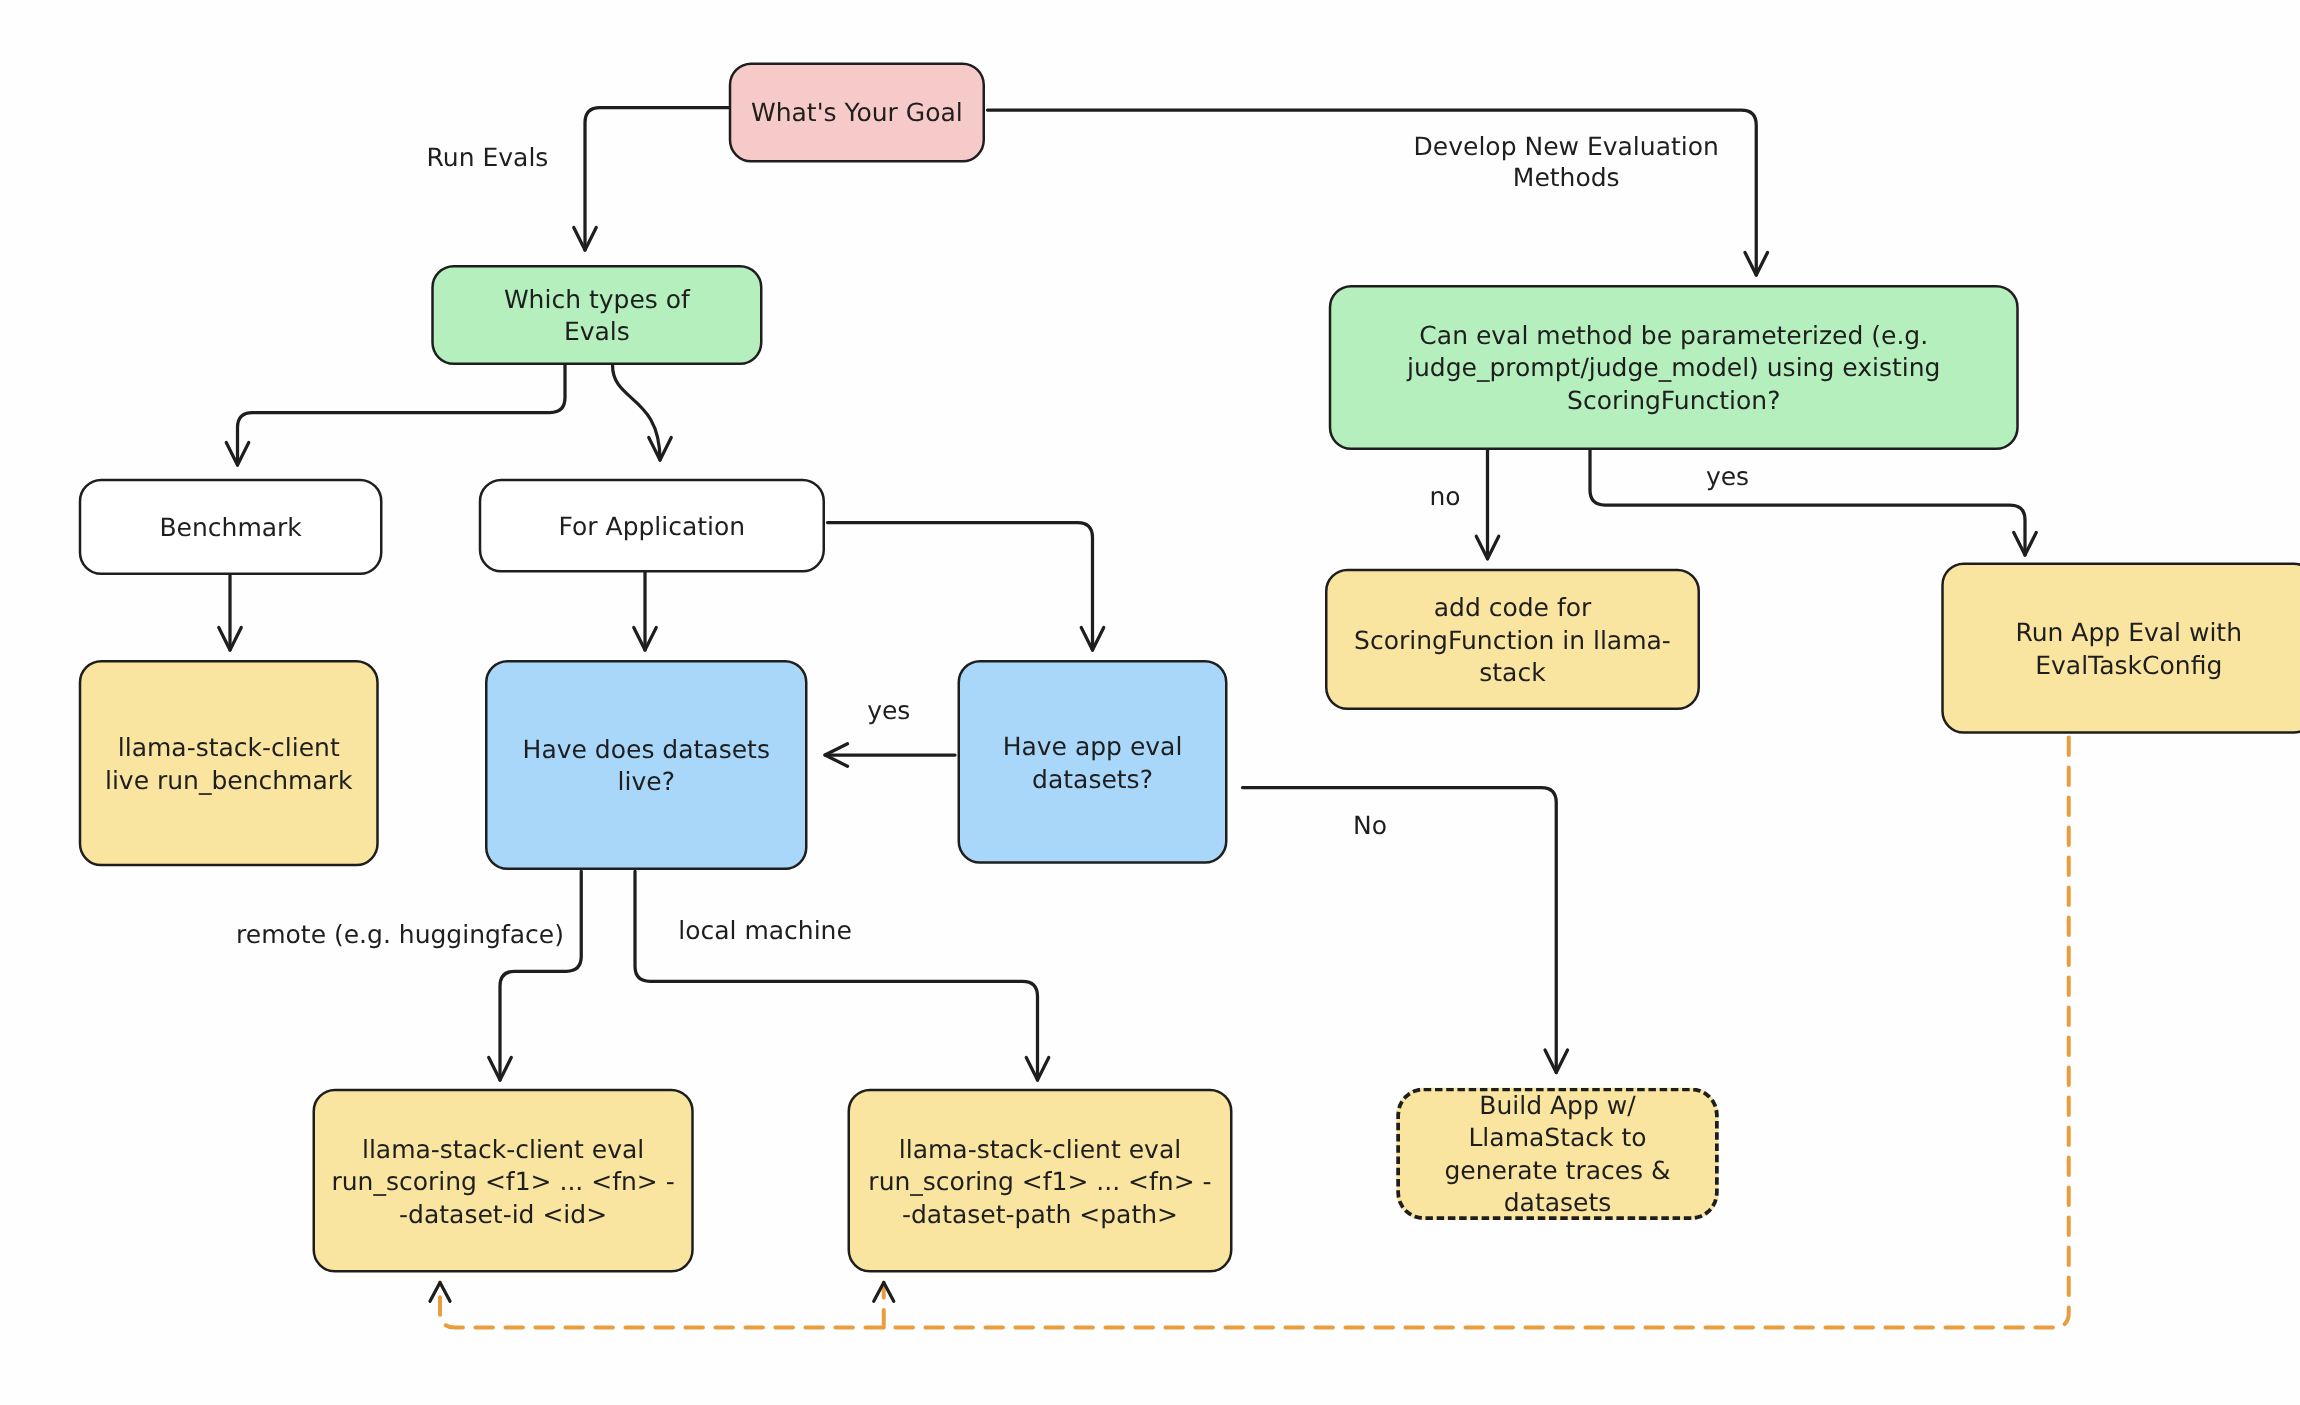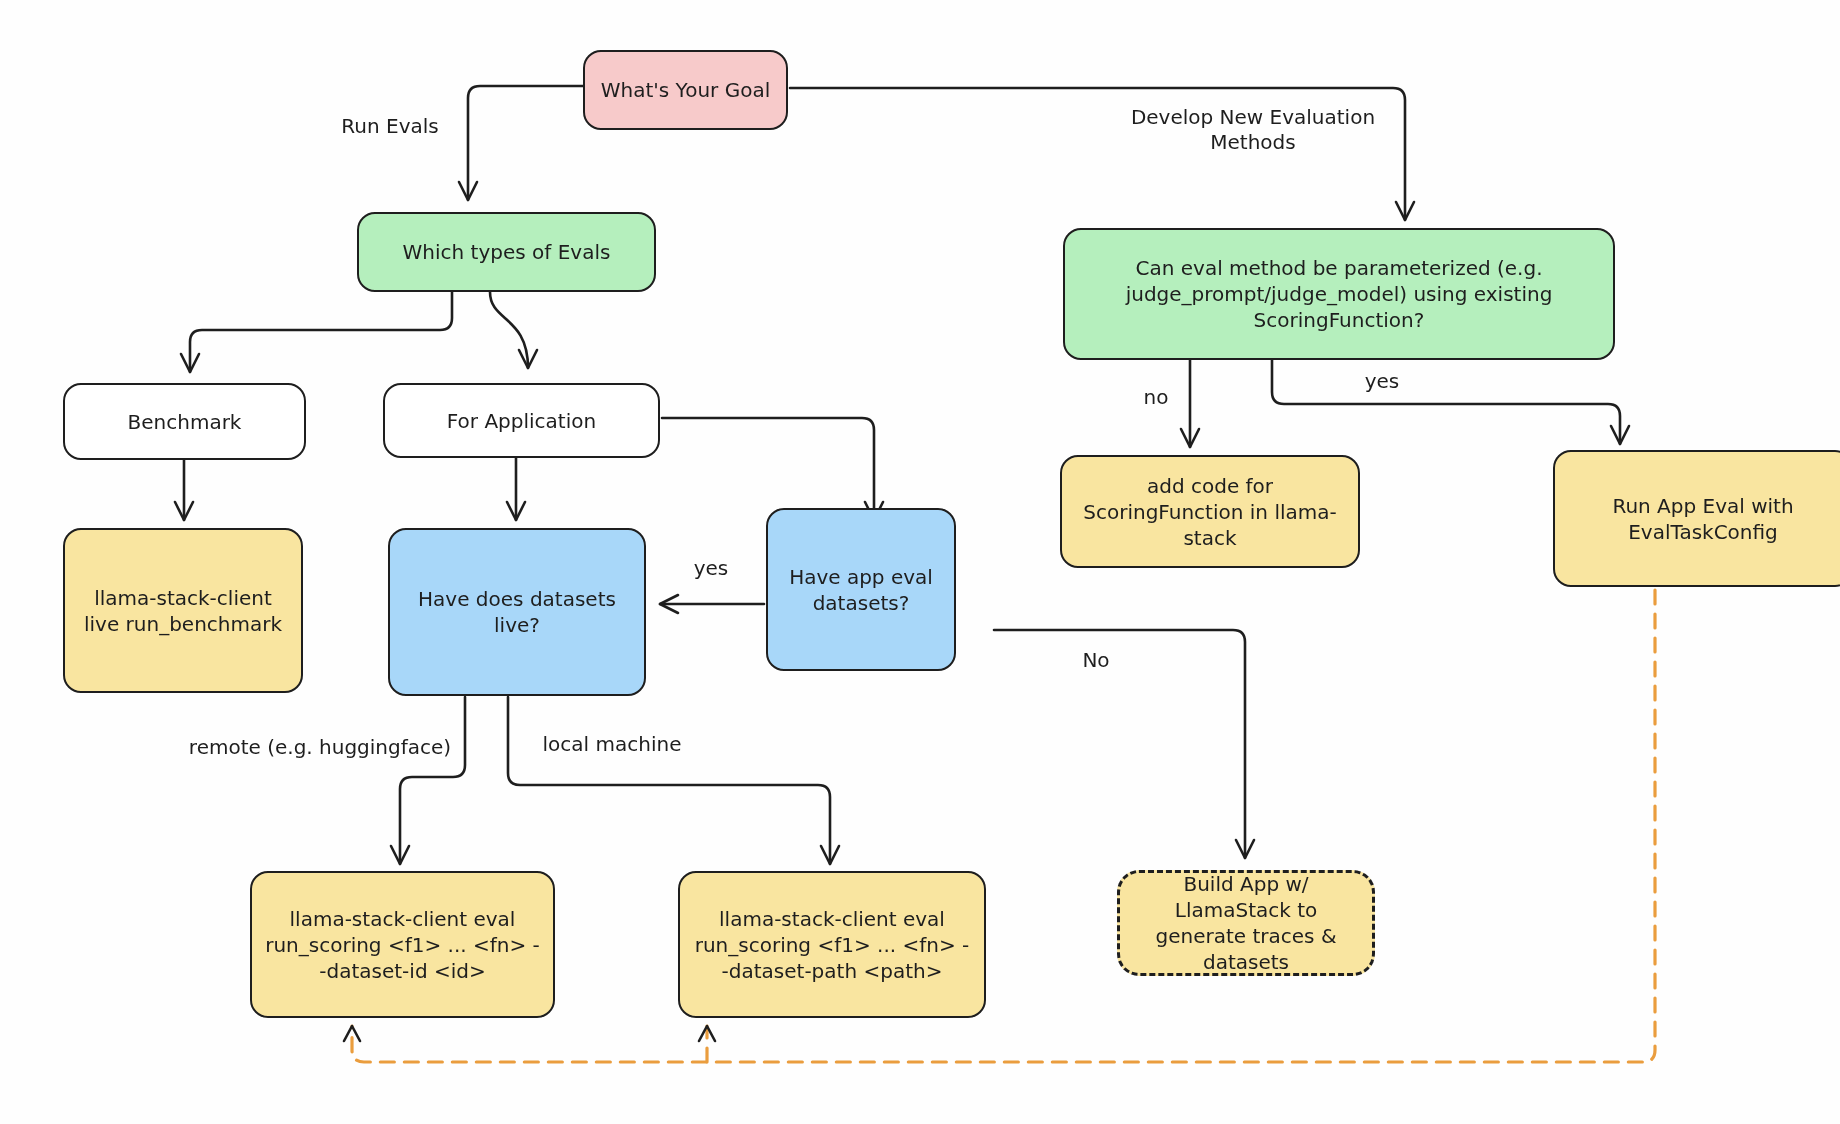--- a/index.html
+++ b/index.html
@@ -44,27 +44,27 @@
   .elabel{
     position:absolute;
     font-size:20px;line-height:1.25;
     text-align:center;
     color:var(--stroke);
     white-space:normal;
   }
 
   
   .n-goal            {left:583px;  top:50px;  width:205px; height:80px;}
-  .n-which           {left:345px;  top:212px; width:299px; height:80px; padding:6px 42px;margin-left:12px;}
+  .n-which           {left:345px;  top:212px; width:265px; height:80px; padding:6px 42px;}
   .n-canparam        {left:1063px; top:228px; width:552px; height:132px;}
   .n-benchmark       {left:63px;   top:383px; width:243px; height:77px;}
   .n-forapp          {left:383px;  top:383px; width:277px; height:75px;}
   .n-runbench        {left:63px;   top:528px; width:240px; height:165px;}
   .n-wheredata       {left:388px;  top:528px; width:258px; height:168px;}
-  .n-havedata        {left:766px;  top:508px; width:190px; height:163px;}
+  .n-havedata        {left:766px;  top:528px; width:216px; height:163px;}
   .n-addcode         {left:1060px; top:455px; width:300px; height:113px;}
   .n-runappeval      {left:1553px; top:450px; width:300px; height:137px;}
   .n-scoringid       {left:250px;  top:871px; width:305px; height:147px;}
   .n-scoringpath     {left:678px;  top:871px; width:308px; height:147px;}
   .n-buildapp        {left:1117px; top:870px; width:258px; height:106px; padding:4px 26px;}
 
   
   .l-runevals  {left:325px;  top:114px; width:130px;}
   .l-develop   {left:1123px; top:105px; width:260px;}
   .l-no-param  {left:1128px; top:385px; width:56px;}

